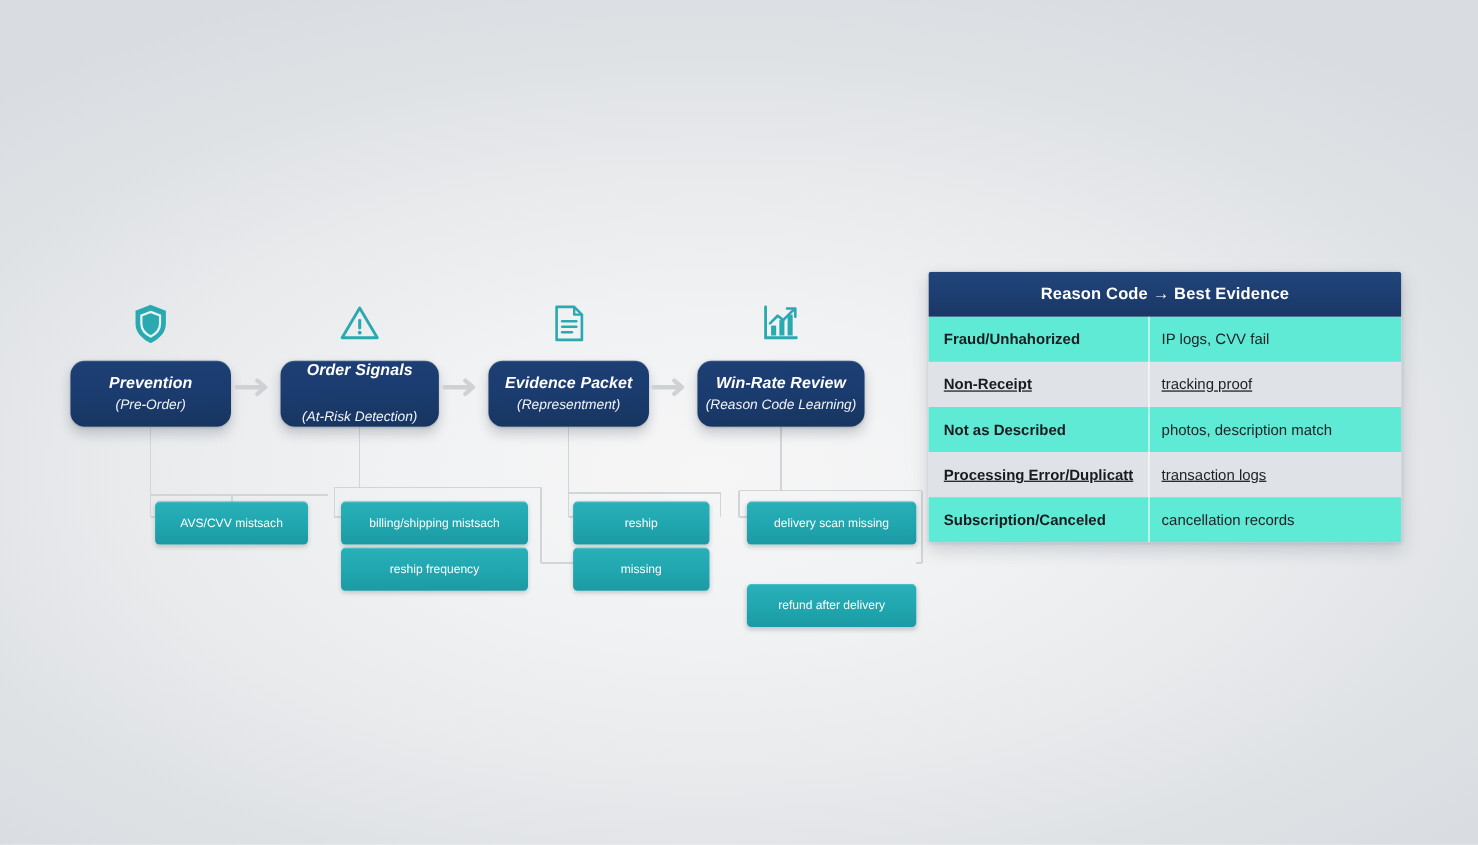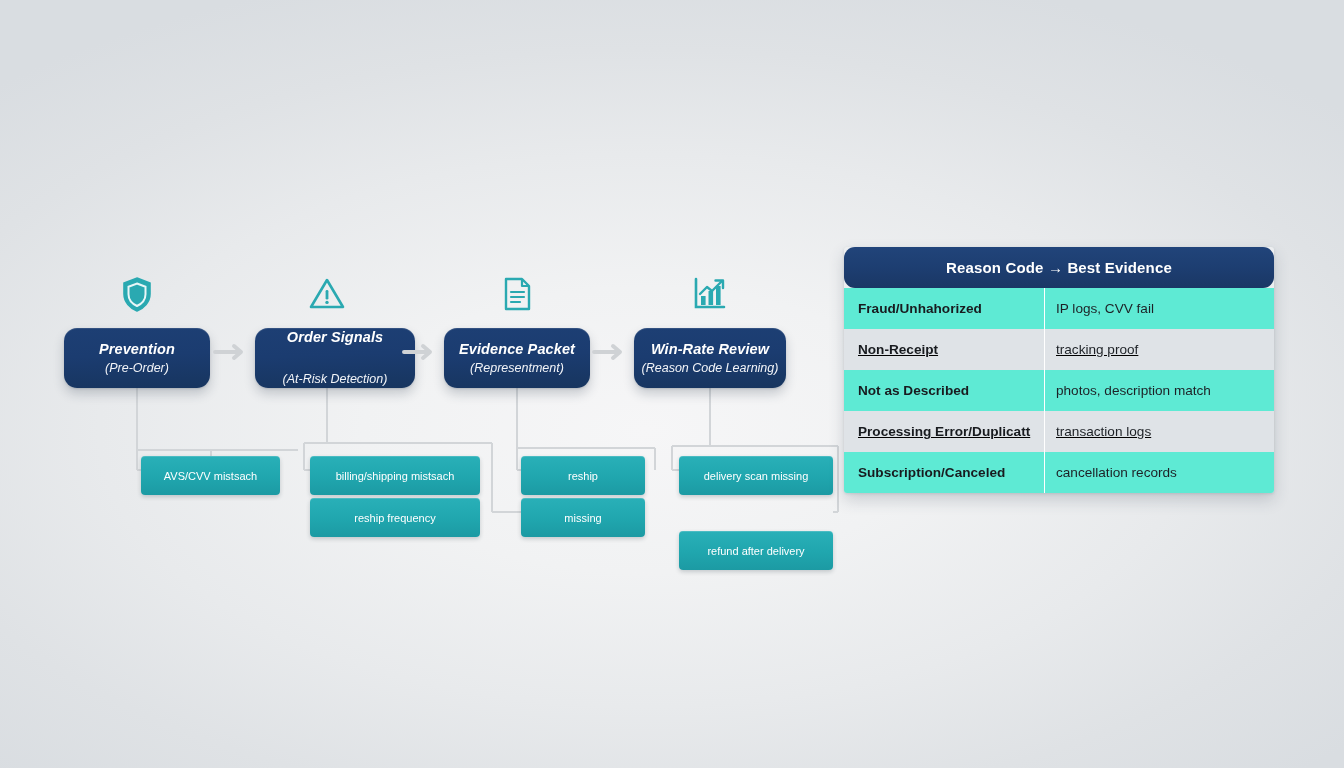--- a/index.html
+++ b/index.html
@@ -112,21 +112,20 @@
     background: linear-gradient(180deg, #21447a 0%, #1d3e71 50%, #1a3765 100%);
     color: #ffffff;
     font-size: 15px;
     font-weight: bold;
     text-align: center;
     height: 41px;
     display: flex;
     align-items: center;
     justify-content: center;
     letter-spacing: 0.15px;
-    border-radius: 11px;
   }
   #matrix-table .tbl-row {
     display: flex;
     height: 41px;
     align-items: center;
   }
   #matrix-table .tbl-row.odd  { background: #5eead4; }
   #matrix-table .tbl-row.even { background: #dfe3e7; text-decoration: underline; }
   #matrix-table .cell-code {
     width: 201px;
@@ -215,21 +214,21 @@
       <path d="M11 20 L18 13 L23 17 L33 7" fill="none" stroke="#2aa9b1" stroke-width="2.4" stroke-linecap="round" stroke-linejoin="round"></path>
       <path d="M26.5 6.5 H34 V14" fill="none" stroke="#2aa9b1" stroke-width="2.4" stroke-linecap="round" stroke-linejoin="round"></path>
     </svg>
   </div>
 
   <div class="stage" style="left:64px; top:328px; width:146px; height:60px;">
     <div class="st-title">Prevention</div>
     <div class="st-sub">(Pre-Order)</div>
   </div>
 
-  <div class="stage" style="left:255px; top:328px; width:160px; height:60px;gap:23px;">
+  <div class="stage" style="left:255px; top:328px; width:144px; height:60px;gap:23px;">
     <div class="st-title">Order Signals</div>
     <div class="st-sub">(At-Risk Detection)</div>
   </div>
 
   <div class="stage" style="left:444px; top:328px; width:146px; height:60px;">
     <div class="st-title">Evidence Packet</div>
     <div class="st-sub">(Representment)</div>
   </div>
 
   <div class="stage" style="left:634px; top:328px; width:152px; height:60px;">

